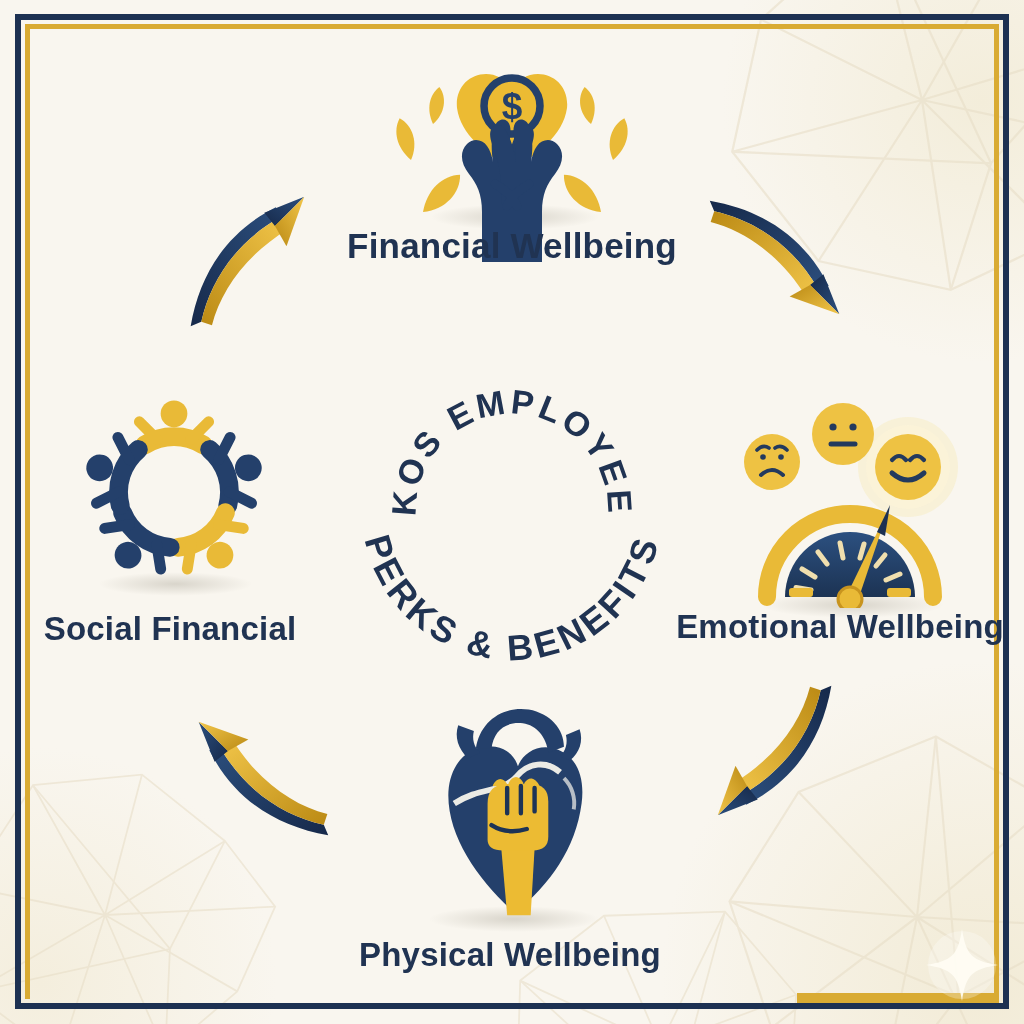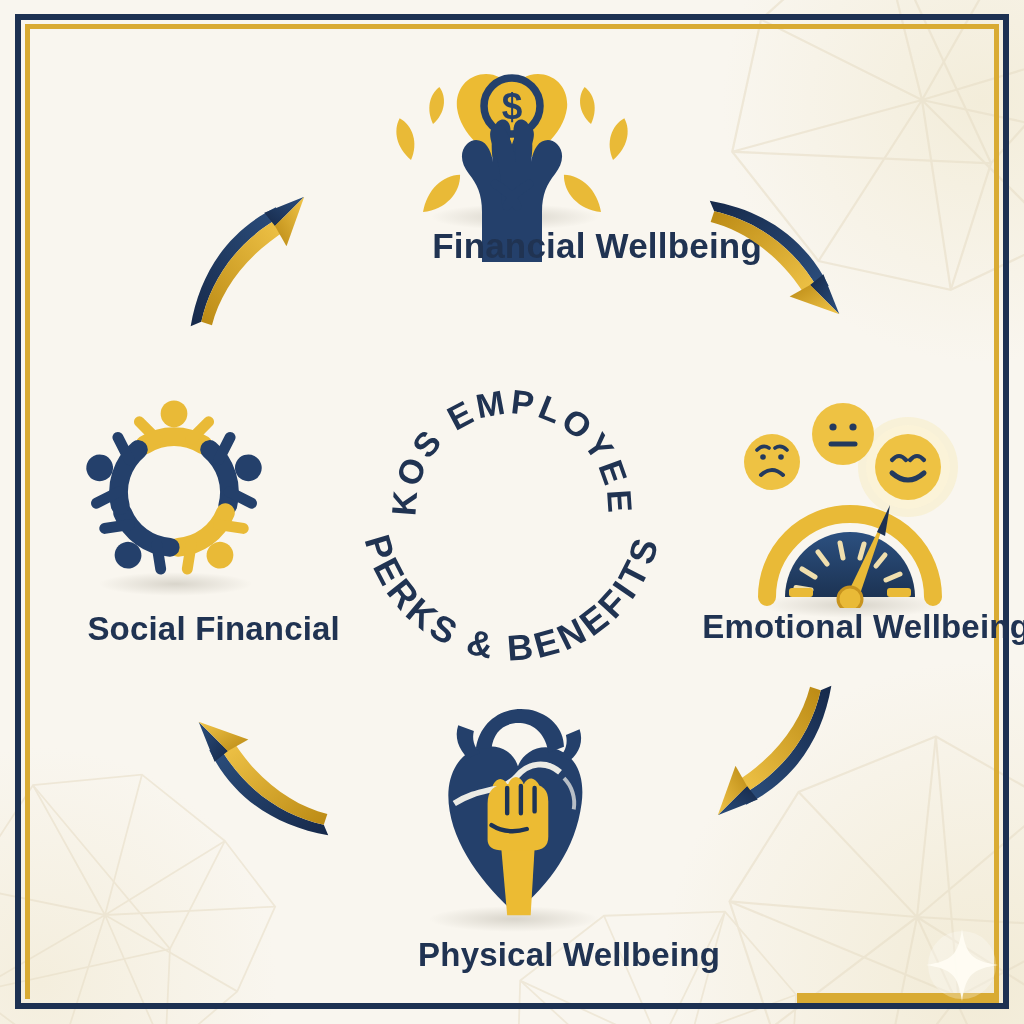--- a/index.html
+++ b/index.html
@@ -9,21 +9,21 @@
     background:
       radial-gradient(420px 420px at 96% 10%, #f3edda 0%, rgba(243,237,218,0) 62%),
       radial-gradient(520px 520px at 96% 96%, #f2ebd6 0%, rgba(242,235,214,0) 62%),
       radial-gradient(380px 380px at 4% 96%, #f4eedd 0%, rgba(244,238,221,0) 62%),
       #f9f6ef;
   }
   .frame-navy{position:absolute;left:15px;top:14px;right:15px;bottom:15px;border:6px solid #1d3152;}
   .frame-gold{position:absolute;left:25px;top:24px;right:25px;bottom:25px;
     border-top:5px solid #d9ab33;border-left:5px solid #d9ab33;border-right:5px solid #d9ab33;border-bottom:none;}
   .gold-bottom-bar{position:absolute;left:797px;top:993px;width:202px;height:10px;background:#d9ab33;}
-  .node-label{position:absolute;text-align:right;color:#203352;font-weight:bold;font-size:33px;letter-spacing:.2px;}
+  .node-label{position:absolute;text-align:center;color:#203352;font-weight:bold;font-size:33px;letter-spacing:.2px;}
   .abs{position:absolute;}
   .soft-shadow{position:absolute;background:radial-gradient(ellipse at center, rgba(70,62,40,.18) 0%, rgba(70,62,40,0) 70%);}
   .arrow{position:absolute;width:142px;height:150px;}
   .rot90{transform:rotate(90deg);}
   .rot180{transform:rotate(180deg);}
   .rot270{transform:rotate(270deg);}
   .arc-text{font-weight:bold;fill:#203352;}
   svg{display:block;}
   .pattern-layer{position:absolute;left:0;top:0;width:1024px;height:1024px;opacity:.55;pointer-events:none;}
 </style>
@@ -194,21 +194,21 @@
       <path d="M38,118 C66,100 86,108 102,90 C114,76 132,74 146,86" stroke="#f7f4ec" stroke-width="6" fill="none" opacity="0.95"></path>
       <path d="M150,92 C158,100 162,112 160,124" stroke="#f7f4ec" stroke-width="4" fill="none" opacity="0.7"></path>
       <g>
         <path d="M86,164 L120,164 L116,232 L92,232 Z" fill="#ecbb33"></path>
         <path d="M72,155 L72,118 Q72,98 92,98 L116,98 Q134,98 134,116 L134,152 Q134,166 118,166 L88,166 Q72,166 72,155 Z" fill="#ecbb33"></path>
         <path d="M78,100 Q85,88 92,100 M94,98 Q101,86 108,98 M110,98 Q117,88 124,100" fill="#ecbb33" stroke="#ecbb33" stroke-width="2"></path>
         <path d="M92,102 L92,128 M106,100 L106,128 M120,102 L120,126" stroke="#1d3356" stroke-width="4.5" stroke-linecap="round" fill="none"></path>
         <path d="M76,140 Q92,150 112,144" stroke="#1d3356" stroke-width="4.5" stroke-linecap="round" fill="none"></path>
       </g>
     </svg>
-    <div class="node-label" style="left:320px;top:936px;width:400px">Physical Wellbeing</div>
+    <div class="node-label" style="left:310px;top:936px;width:400px">Physical Wellbeing</div>
   </div>
 
   <svg class="arrow" style="left:180px;top:182px" viewBox="0 0 160 160">
       <use href="#arrowShape"></use>
     </svg>
   <svg class="arrow rot90" style="left:708px;top:186px" viewBox="0 0 160 160">
       <use href="#arrowShape"></use>
     </svg>
   <svg class="arrow rot180" style="left:700px;top:680px" viewBox="0 0 160 160">
       <use href="#arrowShape"></use>

